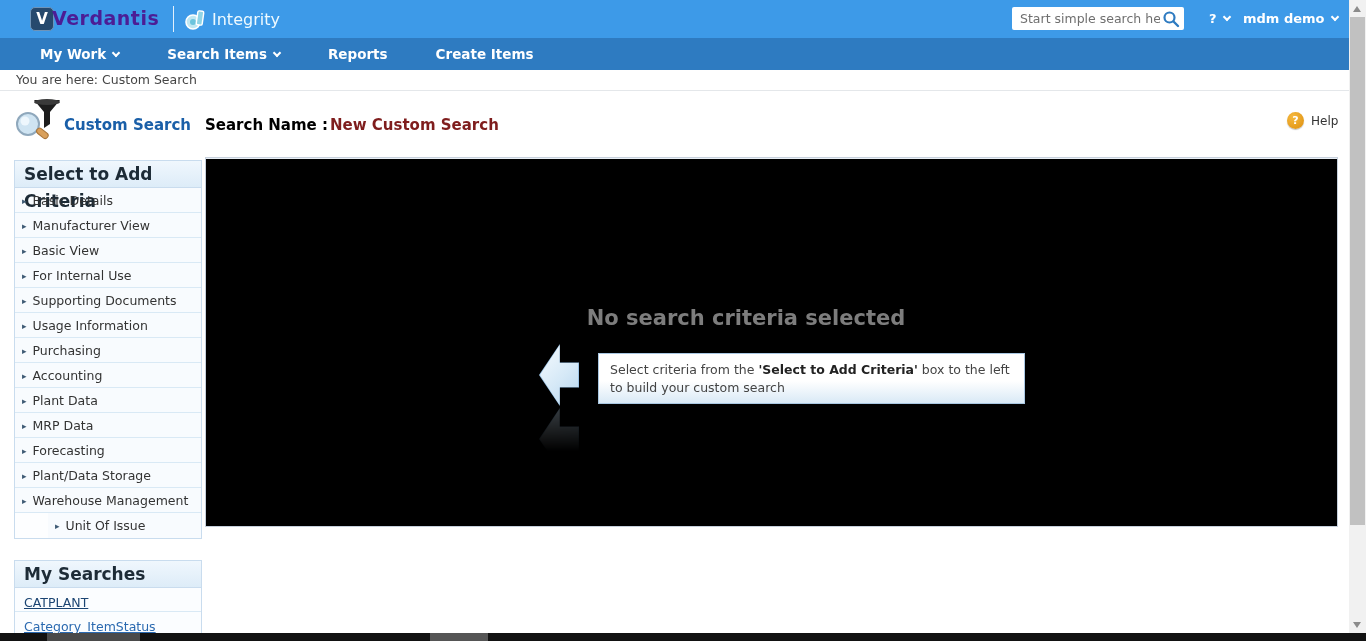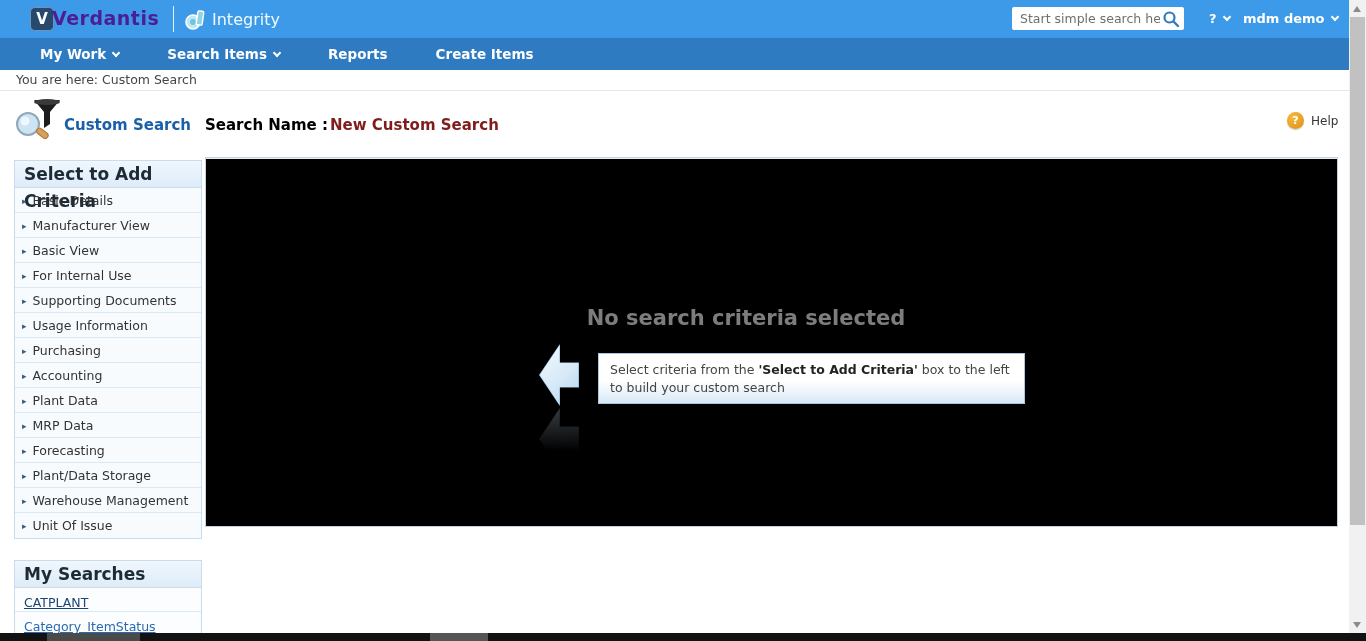--- a/index.html
+++ b/index.html
@@ -47,21 +47,21 @@
   #help-label { margin-left:7px; font-size:12px; color:#333; }
 
   
   .side-box { position:absolute; left:14px; width:188px; background:#fdfeff; border:1px solid #c9dcee; }
   #criteria-box { top:160px; }
   #mysearch-box { top:560px; }
   .side-header { height:27px; line-height:27px; padding-left:9px; font-size:17px; font-weight:bold; color:#1d2b36;
     background:linear-gradient(#f0f7fd,#ddecf8); border-bottom:1px solid #c9dcee; }
   .crit-item { height:25px; line-height:25px; padding-left:7px; font-size:12.5px; color:#333;
     border-bottom:1px solid #d9e9f5; cursor:pointer; background:#f8fbfe; white-space:nowrap; }
-  .crit-item:last-child { border-bottom:none; }
+  .crit-item:last-child { border-bottom:none;margin-left:33px; }
   .tri { color:#3e5a74; font-size:9px; margin-right:6px; vertical-align:1px; }
   .search-link-row { height:24px; line-height:28px; padding-left:9px; border-bottom:1px solid #d9e9f5; background:#fbfdff; }
   .search-link-row:last-child { border-bottom:none; }
   .search-link { font-size:12.5px; text-decoration:underline; cursor:pointer; }
   #link-0 { color:#1b4472; }
   #link-1 { color:#2a69b0; }
 
   
   #main-panel { position:absolute; left:205px; top:157px; width:1133px; height:370px; background:#000000;
     border:1px solid #c6d0dc; box-shadow:inset 0 1px 0 #e8eef5; }

